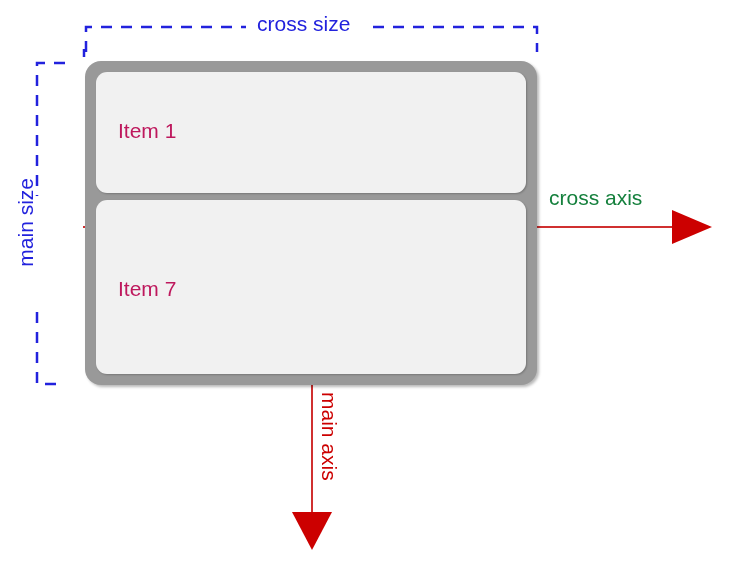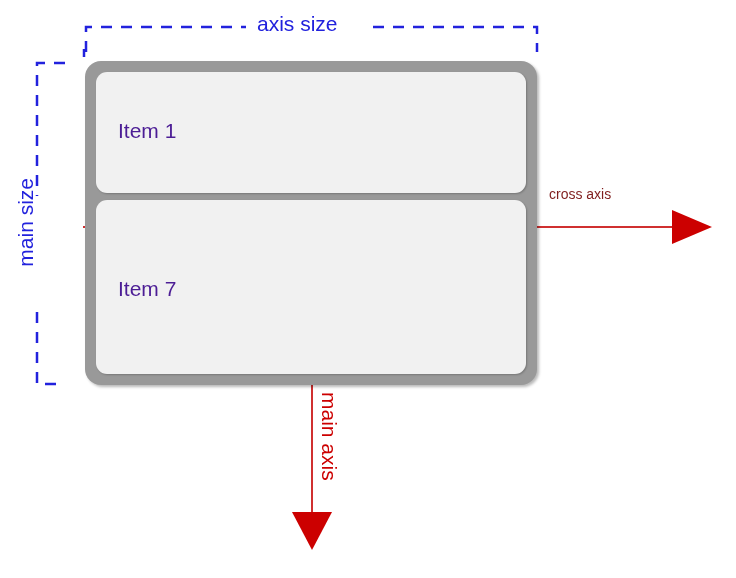--- a/index.html
+++ b/index.html
@@ -52,21 +52,21 @@
     box-shadow: 1px 1px 2px rgba(0,0,0,0.22);
     display: flex;
     align-items: center;
     position: relative;
   }
   #flex-item-1 { height: 121px; }
   #flex-item-2 { height: 174px; }
   .flex-item-label {
     position: absolute;
     left: 22px;
-    color: #4c1d95;
+    color: #be185d;
     font-size: 21px;
     font-family: "Liberation Sans", sans-serif;
     line-height: 1;
   }
   #flex-item-1 .flex-item-label { top: 48px; }
   #flex-item-2 .flex-item-label { top: 78px; }
 
   
   #cross-size-label {
     left: 257px;
@@ -78,22 +78,22 @@
     left: 14px;
     top: 178px;
     color: #2222dd;
     font-size: 21px;
     transform-origin: left top;
     transform: rotate(-90deg) translate(-100%, 0);
   }
   #cross-axis-label {
     left: 549px;
     top: 186px;
-    color: #7f1d1d;
-    font-size: 14px;
+    color: #15803d;
+    font-size: 21px;
   }
   #main-axis-label {
     left: 341px;
     top: 392px;
     color: #cc0000;
     font-size: 21px;
     transform-origin: left top;
     transform: rotate(90deg);
   }
 </style>
@@ -129,21 +129,21 @@
 
   <div id="flex-container">
     <div class="flex-item" id="flex-item-1">
       <span class="flex-item-label">Item 1</span>
     </div>
     <div class="flex-item" id="flex-item-2">
       <span class="flex-item-label">Item 7</span>
     </div>
   </div>
 
-  <div class="lbl" id="cross-size-label">axis size</div>
+  <div class="lbl" id="cross-size-label">cross size</div>
 
   <div class="lbl" id="main-size-label">main size</div>
 
   <div class="lbl" id="cross-axis-label">cross axis</div>
 
   <div class="lbl" id="main-axis-label">main axis</div>
 
 </div>
 
 </body></html>

